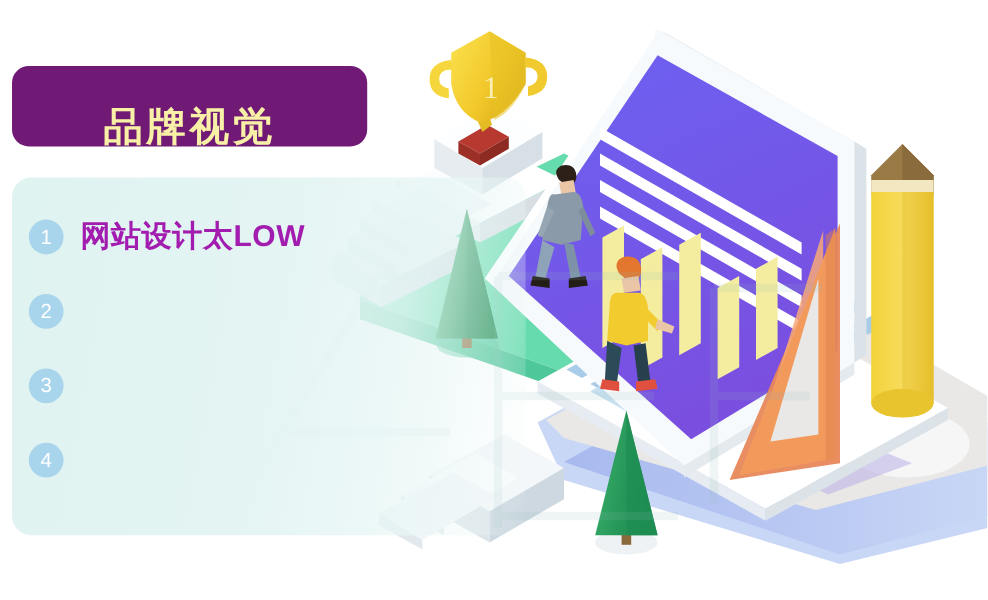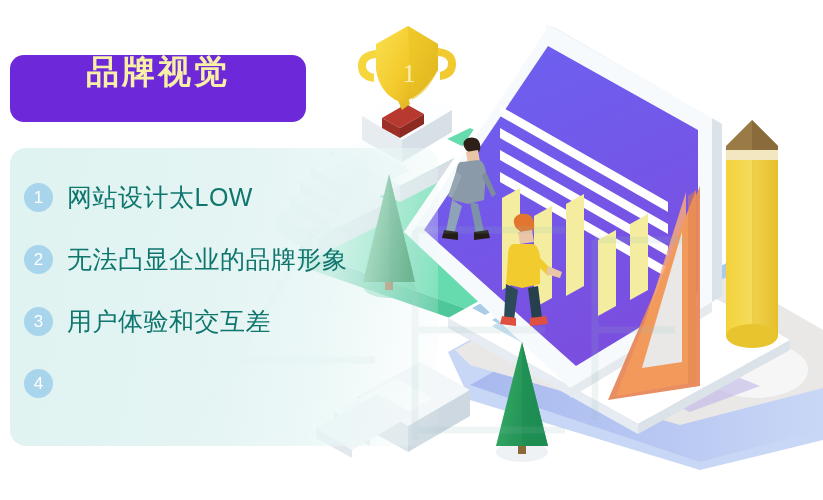--- a/index.html
+++ b/index.html
@@ -43,23 +43,23 @@
     background: linear-gradient(100deg, #dff3f1 0%, #e3f4f3 45%, rgba(231,246,245,0.80) 72%, rgba(236,248,247,0.28) 92%, rgba(240,250,249,0.02) 100%);
   }
 
   #title-badge {
     position: absolute;
     left: 10px;
     top: 55px;
     width: 296px;
     height: 67px;
     border-radius: 14px;
-    background: #6d28d9;
+    background: #701a75;
     display: flex;
-    align-items: flex-start;
+    align-items: flex-end;
     justify-content: center;
   }
   #title-badge .title-text {
     color: #f7f0a6;
     font-size: 33px;
     font-weight: bold;
     letter-spacing: 3px;
     line-height: 1;
   }
 
@@ -83,23 +83,23 @@
     background: #a9d5ec;
     color: #ffffff;
     font-size: 17px;
     display: flex;
     align-items: center;
     justify-content: center;
     line-height: 1;
   }
   .bullet-text {
     margin-left: 14px;
-    color: #0f766e;
+    color: #a21caf;
     font-size: 25px;
-    font-weight: normal;
+    font-weight: bold;
     letter-spacing: 0.5px;
     white-space: nowrap;
     line-height: 1;
   }
 
   
   #watermark {
     position: absolute;
     left: 165px;
     top: 190px;
@@ -349,24 +349,22 @@
     <span class="title-text">品牌视觉</span>
   </div>
 
   <div id="bullet-list">
     <div class="bullet-row">
       <span class="bullet-num">1</span>
       <span class="bullet-text">网站设计太LOW</span>
     </div>
     <div class="bullet-row">
       <span class="bullet-num">2</span>
-      <span class="bullet-text">无法凸显企业的品牌形象</span>
     </div>
     <div class="bullet-row">
       <span class="bullet-num">3</span>
-      <span class="bullet-text">用户体验和交互差</span>
     </div>
     <div class="bullet-row">
       <span class="bullet-num">4</span>
     </div>
   </div>
 
 </div>
 
 </body></html>

